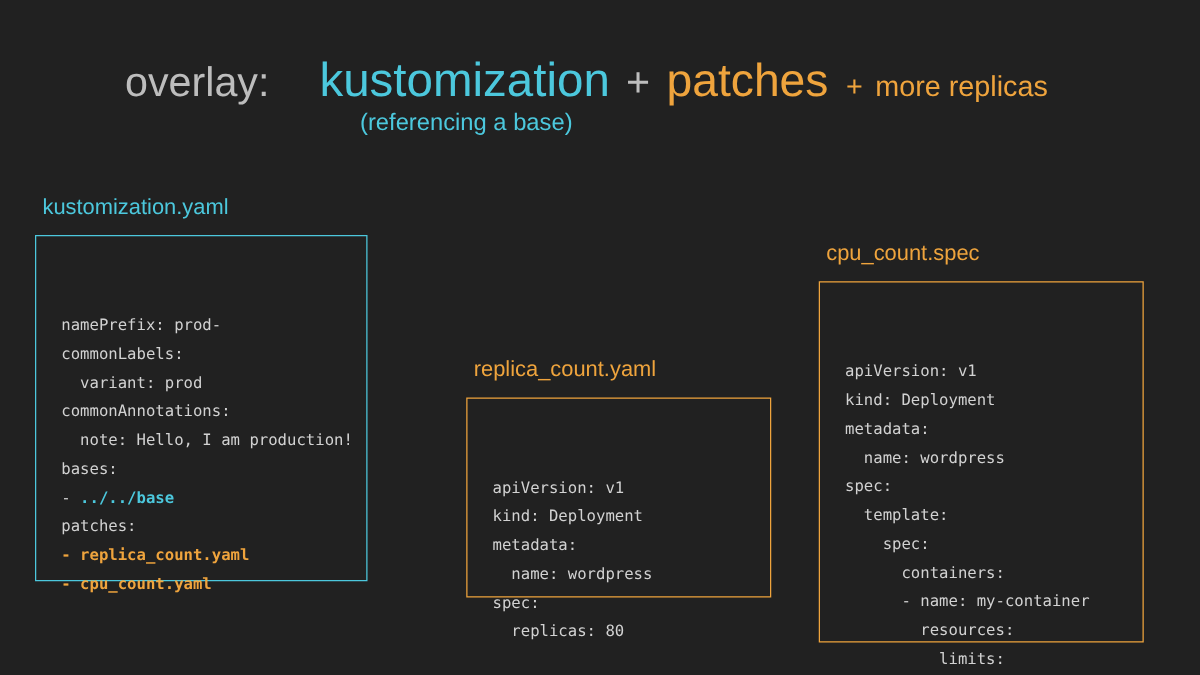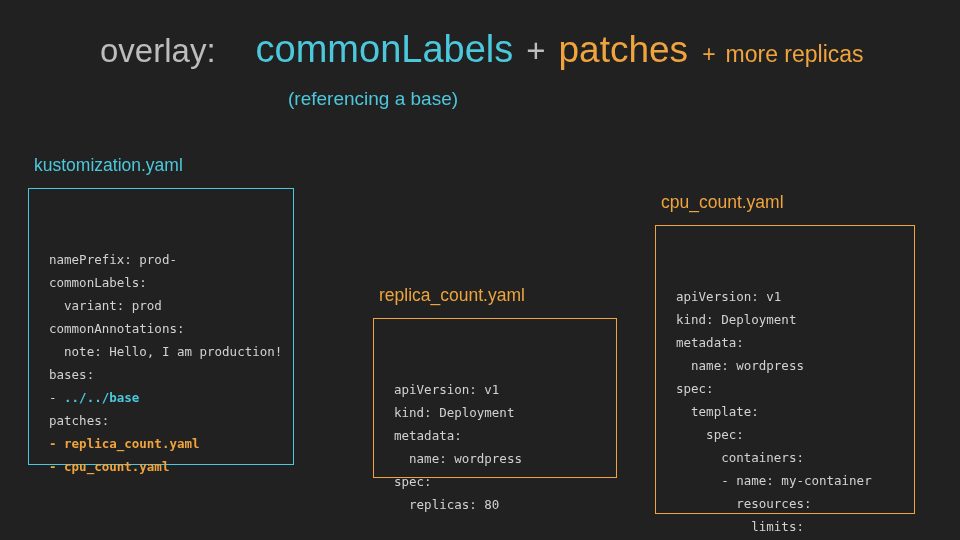--- a/index.html
+++ b/index.html
@@ -7,21 +7,21 @@
     position: relative;
     width: 960px;
     height: 540px;
     background: var(--bg, #212121);
     overflow: hidden;
     font-family: "Liberation Sans", sans-serif;
   }
   .title-row {
     position: absolute;
     left: 100px;
-    top: 28px;
+    top: 44px;
     display: flex;
     align-items: baseline;
     white-space: pre;
   }
   .t-overlay   { font-size: 33px; color: var(--gray); margin-right: 40px; }
   .t-kustomization { font-size: 38px; color: var(--cyan); }
   .t-plus1     { font-size: 33px; color: var(--gray); margin: 0 13px; }
   .t-patches   { font-size: 37px; color: var(--orange); }
   .t-plus2     { font-size: 23px; color: var(--orange); margin: 0 10px 0 14px; }
   .t-more      { font-size: 23px; color: var(--orange); }
@@ -60,21 +60,21 @@
   .seg-orange { color: var(--orange); }
   .seg-bold   { font-weight: bold; }
 </style>
 </head>
 <body>
 
 <div class="slide">
 
   <div class="title-row">
     <span class="t-overlay">overlay:</span>
-    <span class="t-kustomization">commonLabels</span>
+    <span class="t-kustomization">kustomization</span>
     <span class="t-plus1">+</span>
     <span class="t-patches">patches</span>
     <span class="t-plus2">+</span>
     <span class="t-more">more replicas</span>
   </div>
 
   <div class="subtitle">(referencing a base)</div>
 
   <div class="panel panel-kustomization" style="--accent: #4cc8dd;">
     <div class="panel-label">kustomization.yaml</div>
@@ -84,19 +84,19 @@
   </div>
 
   <div class="panel panel-replica" style="--accent: #efa43d;">
     <div class="panel-label">replica_count.yaml</div>
     <div class="code-box">
       <div class="code-lines"><div class="code-line"><span>apiVersion: v1</span></div><div class="code-line"><span>kind: Deployment</span></div><div class="code-line"><span>metadata:</span></div><div class="code-line"><span>  name: wordpress</span></div><div class="code-line"><span>spec:</span></div><div class="code-line"><span>  replicas: 80</span></div></div>
     </div>
   </div>
 
   <div class="panel panel-cpu" style="--accent: #efa43d;">
-    <div class="panel-label">cpu_count.yaml</div>
+    <div class="panel-label">cpu_count.spec</div>
     <div class="code-box">
       <div class="code-lines"><div class="code-line"><span>apiVersion: v1</span></div><div class="code-line"><span>kind: Deployment</span></div><div class="code-line"><span>metadata:</span></div><div class="code-line"><span>  name: wordpress</span></div><div class="code-line"><span>spec:</span></div><div class="code-line"><span>  template:</span></div><div class="code-line"><span>    spec:</span></div><div class="code-line"><span>      containers:</span></div><div class="code-line"><span>      - name: my-container</span></div><div class="code-line"><span>        resources:</span></div><div class="code-line"><span>          limits:</span></div><div class="code-line"></div></div>
     </div>
   </div>
 
 </div>
 
 </body></html>

